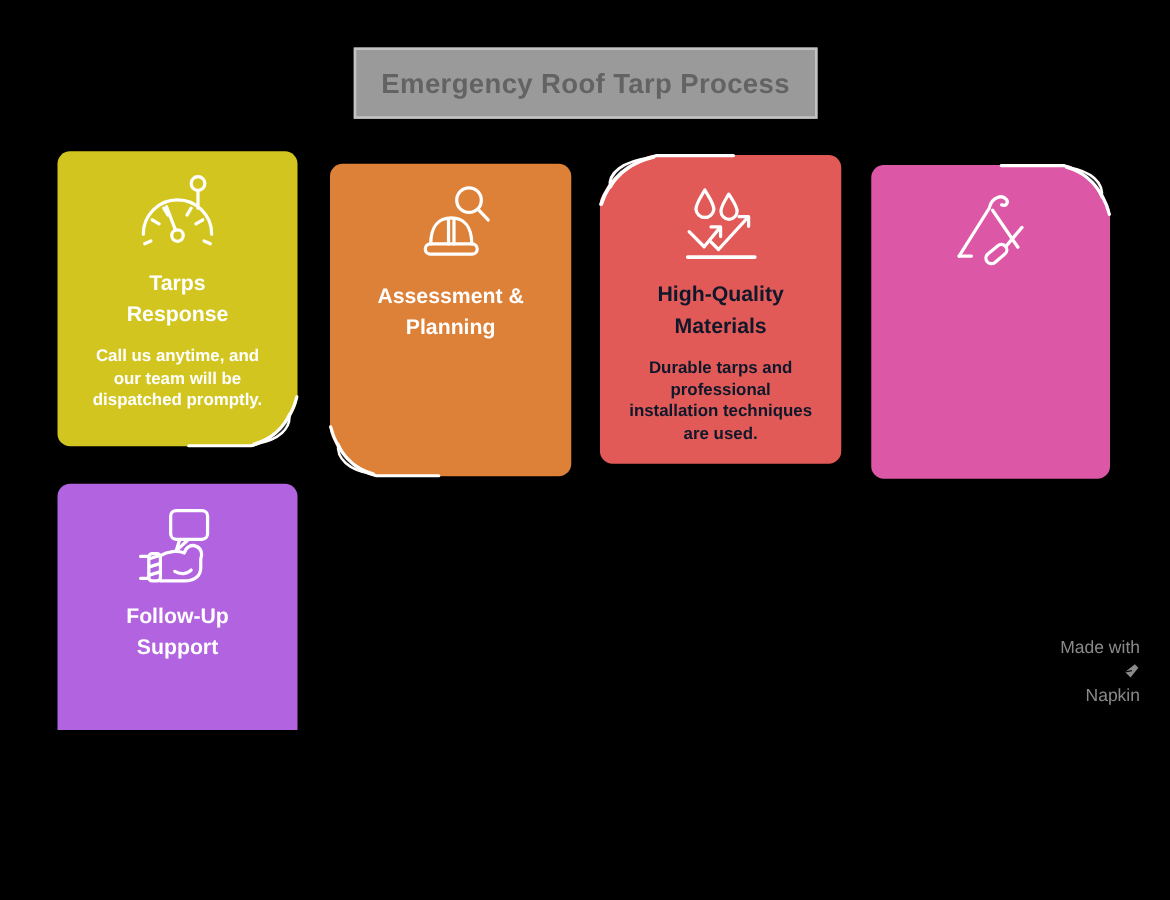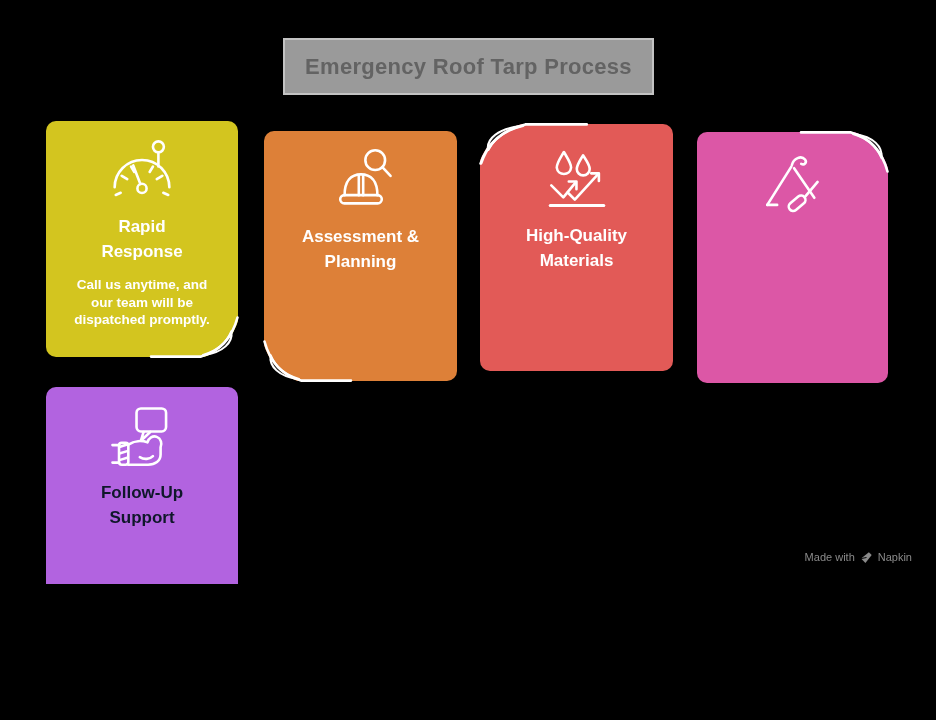--- a/index.html
+++ b/index.html
@@ -32,21 +32,21 @@
     font-size:13.5px; font-weight:600; line-height:1.3; margin-top:12px; max-width:150px;
   }
   .card-5 .card-body { max-width:135px; }
   .curl { position:absolute; width:90px; height:42px; pointer-events:none; }
   .curl-br { right:-1px;  bottom:-1px; }
   .curl-bl { left:-1px;   bottom:-1px; transform:scaleX(-1); }
   .curl-tl { left:-1px;   top:-1px;    transform:scale(-1,-1); width:110px; }
   .curl-tr { right:-1px;  top:-1px;    transform:scaleY(-1); }
   .footer {
     position:absolute; right:24px; bottom:20px;
-    display:flex; align-items:flex-start; gap:5px; font-size:11px;
+    display:flex; align-items:flex-end; gap:5px; font-size:14px;flex-direction:column;
   }
   .footer svg { display:block; }
 </style>
 </head>
 <body>
 
 <div class="canvas" style="background: rgb(0, 0, 0);">
 
   <div class="title-box" style="background: rgb(154, 154, 154); border-color: rgb(195, 195, 195); color: rgb(99, 99, 99);">
     <span>Emergency Roof Tarp Process</span>
@@ -59,21 +59,21 @@
       <line x1="22" y1="27" x2="25" y2="32"></line>
       <line x1="42" y1="27" x2="39" y2="32"></line>
       <line x1="50.5" y1="35.5" x2="45.5" y2="38.5"></line>
       <line x1="30.5" y1="43" x2="24" y2="26"></line>
       <circle cx="32" cy="47" r="4.2"></circle>
       <line x1="8" y1="53" x2="12.5" y2="51"></line>
       <line x1="56" y1="53" x2="51.5" y2="51"></line>
       <circle cx="47" cy="9" r="5"></circle>
       <line x1="47" y1="14.5" x2="47" y2="27"></line>
     </svg>
-    <div class="card-title">Rapid Response</div>
+    <div class="card-title">Tarps Response</div>
     <div class="card-body">Call us anytime, and our team will be dispatched promptly.</div>
     <svg class="curl curl-br" viewBox="0 0 90 42" preserveAspectRatio="none">
       <path d="M52 42 C70 37 84 23 90 2 L90 42 Z" fill="#000"></path>
       <path d="M2 40.6 L52 40.6 C70 35.5 83 22 88.5 1.5" fill="none" stroke="#fff" stroke-width="2.6" stroke-linecap="round"></path>
       <path d="M54 39 C68 35 78 26 82.5 15 C84 27 74 36 56 39 Z" fill="rgba(255,255,255,0.16)" stroke="#fff" stroke-width="2" stroke-linejoin="round"></path>
     </svg>
   </div>
 
   <div class="card card-2" style="background: rgb(221, 128, 56); color: rgb(255, 255, 255);">
     <svg class="icon" viewBox="0 0 64 64" fill="none" stroke="#fff" stroke-width="2.6" stroke-linecap="round" stroke-linejoin="round">
@@ -85,31 +85,32 @@
       <line x1="51.5" y1="18.5" x2="59" y2="26.5"></line>
     </svg>
     <div class="card-title">Assessment &amp; Planning</div>
     <svg class="curl curl-bl" viewBox="0 0 90 42" preserveAspectRatio="none">
       <path d="M52 42 C70 37 84 23 90 2 L90 42 Z" fill="#000"></path>
       <path d="M2 40.6 L52 40.6 C70 35.5 83 22 88.5 1.5" fill="none" stroke="#fff" stroke-width="2.6" stroke-linecap="round"></path>
       <path d="M54 39 C68 35 78 26 82.5 15 C84 27 74 36 56 39 Z" fill="rgba(255,255,255,0.16)" stroke="#fff" stroke-width="2" stroke-linejoin="round"></path>
     </svg>
   </div>
 
-  <div class="card card-3" style="background: rgb(226, 90, 87); color: #ffffff;">
+  <div class="card card-3" style="background: rgb(226, 90, 87); color: #0f172a;">
     <svg class="icon" viewBox="0 0 64 64" fill="none" stroke="#fff" stroke-width="2.6" stroke-linecap="round" stroke-linejoin="round">
       <path d="M20 5.5 C16.5 11.5 13.5 15.5 13.5 19.8 A6.6 6.6 0 0 0 26.6 19.8 C26.6 15.5 23.5 11.5 20 5.5 Z"></path>
       <path d="M37.5 8.5 C34.4 13.8 31.8 17.3 31.8 21 A5.9 5.9 0 0 0 43.6 21 C43.6 17.3 40.8 13.8 37.5 8.5 Z"></path>
       <path d="M8.5 36 L19.5 47 L31 33"></path>
       <path d="M31.5 32.5 L24.5 32.5 M31.5 32.5 L31.5 39.5"></path>
       <path d="M23.5 42.5 L30 49 L51.5 25.5"></path>
       <path d="M52 25 L45 25 M52 25 L52 32"></path>
       <line x1="7.5" y1="54.5" x2="56.5" y2="54.5" stroke-width="3"></line>
     </svg>
     <div class="card-title">High-Quality Materials</div>
+    <div class="card-body">Durable tarps and professional installation techniques are used.</div>
     <svg class="curl curl-tl" viewBox="0 0 90 42" preserveAspectRatio="none">
       <path d="M52 42 C70 37 84 23 90 2 L90 42 Z" fill="#000"></path>
       <path d="M2 40.6 L52 40.6 C70 35.5 83 22 88.5 1.5" fill="none" stroke="#fff" stroke-width="2.6" stroke-linecap="round"></path>
       <path d="M54 39 C68 35 78 26 82.5 15 C84 27 74 36 56 39 Z" fill="rgba(255,255,255,0.16)" stroke="#fff" stroke-width="2" stroke-linejoin="round"></path>
     </svg>
   </div>
 
   <div class="card card-4" style="background: rgb(220, 87, 166); color: rgb(255, 255, 255);">
     <svg class="icon" viewBox="0 0 64 64" fill="none" stroke="#fff" stroke-width="2.6" stroke-linecap="round" stroke-linejoin="round">
       <path d="M31 15.5 C32.5 9.5 39.5 6.5 43 10.5 C45 13 42.5 16 39.5 14.5"></path>
@@ -119,21 +120,21 @@
       <rect x="27" y="46.5" width="17.5" height="8" rx="4" transform="rotate(-40 35.75 50.5)"></rect>
       <line x1="43.5" y1="44" x2="54.5" y2="31"></line>
     </svg>
     <svg class="curl curl-tr" viewBox="0 0 90 42" preserveAspectRatio="none">
       <path d="M52 42 C70 37 84 23 90 2 L90 42 Z" fill="#000"></path>
       <path d="M2 40.6 L52 40.6 C70 35.5 83 22 88.5 1.5" fill="none" stroke="#fff" stroke-width="2.6" stroke-linecap="round"></path>
       <path d="M54 39 C68 35 78 26 82.5 15 C84 27 74 36 56 39 Z" fill="rgba(255,255,255,0.16)" stroke="#fff" stroke-width="2" stroke-linejoin="round"></path>
     </svg>
   </div>
 
-  <div class="card card-5" style="background: rgb(178, 99, 224); color: #0f172a;">
+  <div class="card card-5" style="background: rgb(178, 99, 224); color: #ffffff;">
     <svg class="icon" viewBox="0 0 64 64" fill="none" stroke="#fff" stroke-width="2.6" stroke-linecap="round" stroke-linejoin="round">
       <rect x="27" y="5" width="27" height="21" rx="4"></rect>
       <path d="M33.5 26.5 L31 34.5 L39.5 26.5"></path>
       <path d="M5 38.5 L11 38.5 M5 54.5 L11 54.5"></path>
       <rect x="11" y="36.5" width="8.5" height="20" rx="2.5"></rect>
       <path d="M12 40 L18.5 38 M12 46 L18.5 44 M12 52 L18.5 50"></path>
       <path d="M19.5 38 C25 34.5 32 34 37 36 C38 32 42 29.5 45.5 31 C49.5 32.5 50.5 37 49 40.5 L49 47 C49 53 44 56.5 37.5 56.5 L19.5 56.5"></path>
       <path d="M30 49.5 C34 52 39 51.5 42 48.5"></path>
     </svg>
     <div class="card-title">Follow-Up Support</div>

